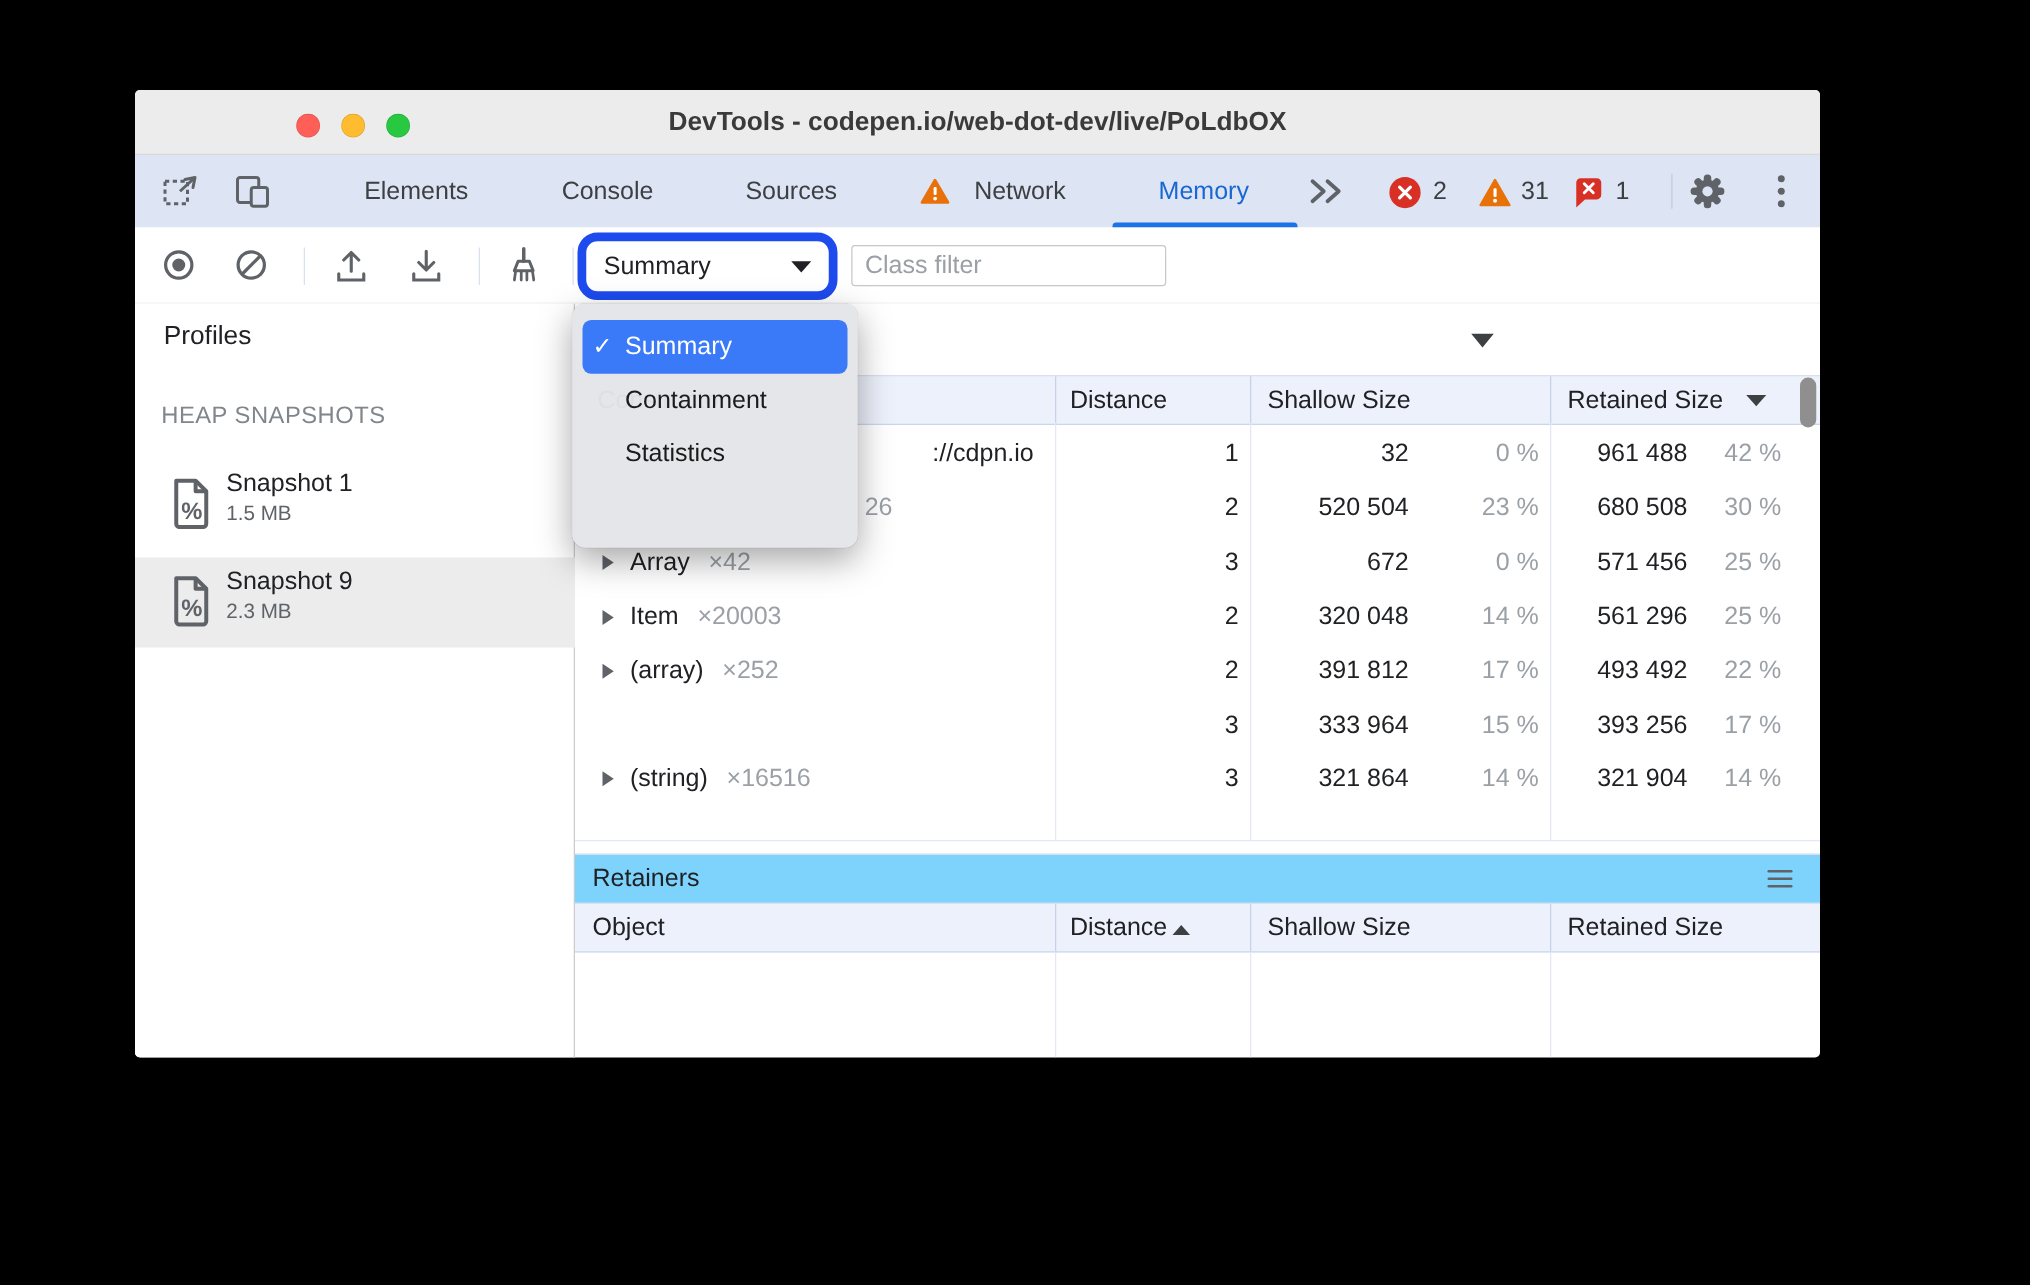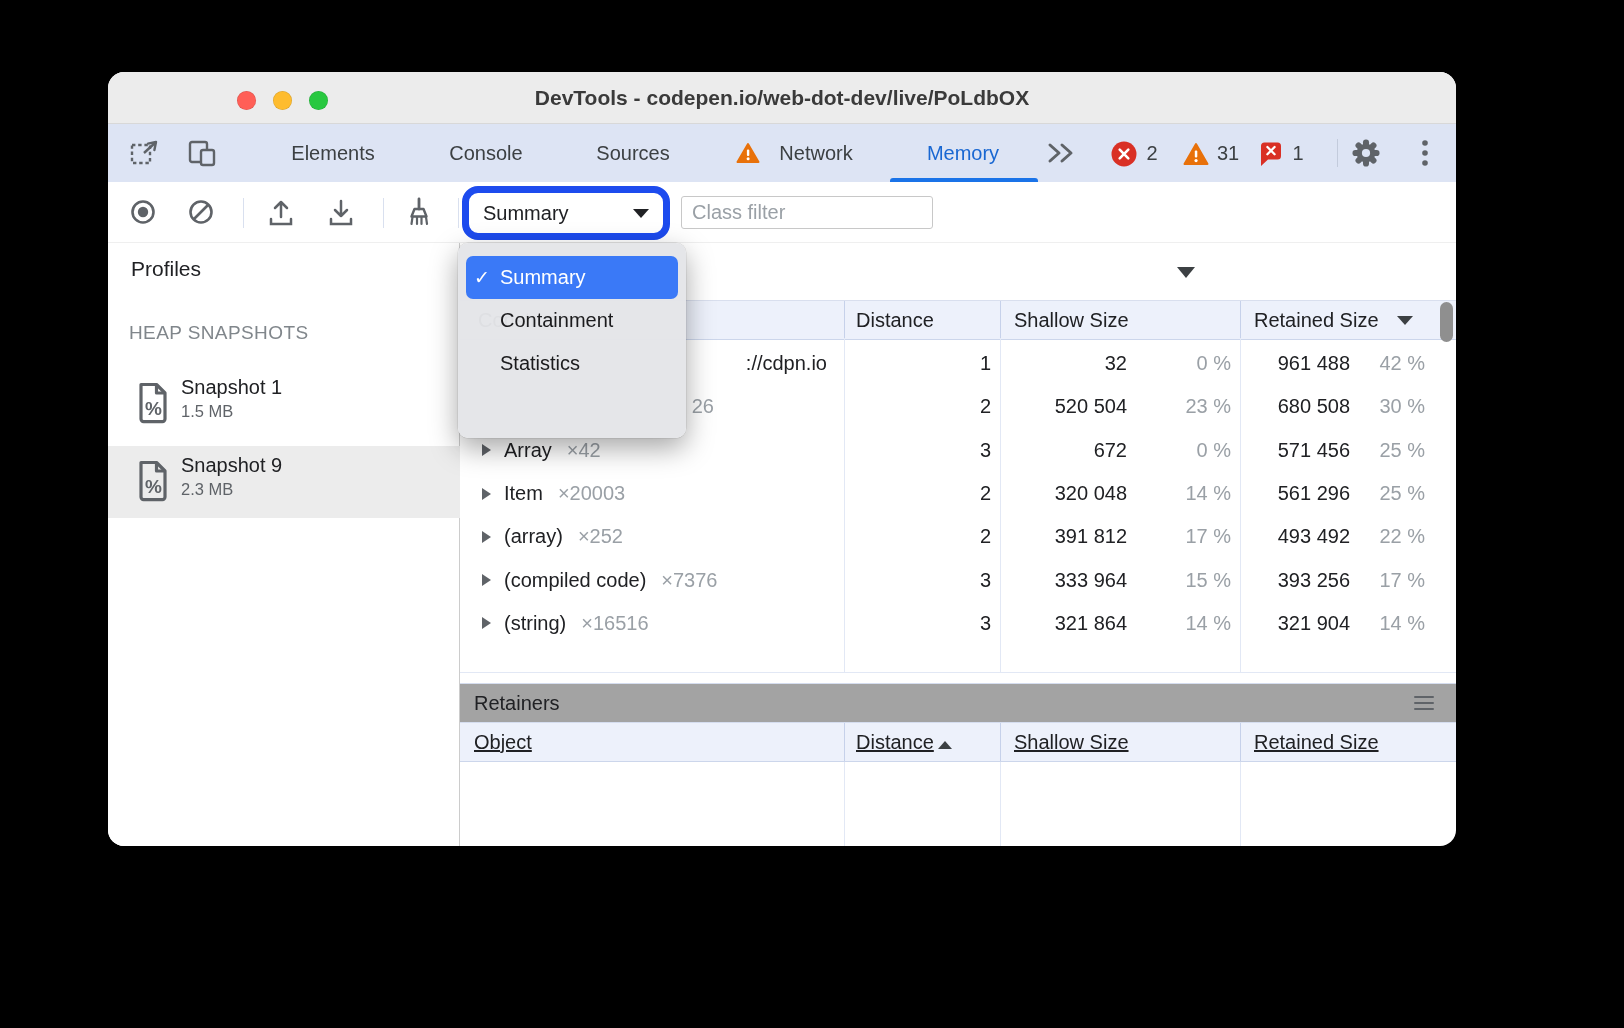--- a/index.html
+++ b/index.html
@@ -1,17 +1,17 @@
 <!DOCTYPE html>
 <html><head>
 <meta charset="utf-8">
 <style>
   html,body{margin:0;padding:0;}
   body{width:1624px;height:1028px;background:#000;font-family:"Liberation Sans","DejaVu Sans",sans-serif;-webkit-font-smoothing:antialiased;}
-  .window{position:absolute;left:108px;top:72px;width:1348px;height:774px;background:#fff;border-radius:16px;overflow:hidden;box-shadow:0 24px 70px rgba(0,0,0,.55);}
+  .window{position:absolute;left:108px;top:72px;width:1348px;height:774px;background:#fff;border-radius:4px;overflow:hidden;box-shadow:0 24px 70px rgba(0,0,0,.55);}
   
   .titlebar{position:absolute;left:0;top:0;width:100%;height:52px;background:#ececec;border-bottom:1px solid #d8d8d8;box-sizing:border-box;}
   .light{position:absolute;top:18.5px;width:19px;height:19px;border-radius:50%;box-shadow:inset 0 0 0 .5px rgba(0,0,0,.15);}
   .title-text{position:absolute;left:0;top:0;width:100%;height:52px;line-height:52px;text-align:center;font-size:21px;font-weight:600;color:#3a3a3a;}
   
   .tabbar{position:absolute;left:0;top:52px;width:100%;height:58px;background:#dde4f4;}
   .tab{position:absolute;top:0;height:58px;line-height:58px;transform:translateX(-50%);font-size:20px;color:#3c4043;white-space:nowrap;cursor:default;}
   .tab.active{color:#1967d2;}
   .tab-underline{position:absolute;left:782px;top:54px;width:148px;height:4px;background:#1a73e8;border-radius:3px 3px 0 0;}
   .icon-btn{position:absolute;transform:translate(-50%,-50%);display:flex;align-items:center;justify-content:center;}
@@ -51,24 +51,24 @@
   .disc{width:0;height:0;border-top:6.5px solid transparent;border-bottom:6.5px solid transparent;border-left:9px solid #5f6368;margin-right:13px;flex:none;}
   .ccount{color:#9aa0a6;margin-left:15px;}
   .dist{left:384px;width:156px;text-align:right;padding-right:9px;}
   .sizec{left:540px;width:240px;display:flex;justify-content:flex-end;align-items:flex-start;padding-right:9px;gap:29px;}
   .retc{left:780px;width:216px;display:flex;justify-content:flex-end;align-items:center;padding-right:31px;}
   .pct{width:75px;text-align:right;color:#9aa0a6;}
   .fragr{position:absolute;top:0;height:43.3px;line-height:43.3px;}
   .gray{color:#9aa0a6;margin-left:19px;}
   .scroll-thumb{position:absolute;left:1332px;top:230px;width:13px;height:40px;background:#8f8f8f;border-radius:7px;z-index:5;}
   
-  .ret-bar{position:absolute;left:352px;top:611px;width:996px;height:38px;background:#a3a3a3;border-top:1px solid #d5ddef;border-bottom:1px solid #d5ddef;box-sizing:content-box;font-size:20px;color:#202124;}
+  .ret-bar{position:absolute;left:352px;top:611px;width:996px;height:38px;background:#7dd3fc;border-top:1px solid #d5ddef;border-bottom:1px solid #d5ddef;box-sizing:content-box;font-size:20px;color:#202124;}
   .ret-bar .rlabel{position:absolute;left:14px;top:0;height:38px;line-height:38px;}
   .ret-head{position:absolute;left:352px;top:651px;width:996px;height:38px;background:#edf1fb;border-bottom:1px solid #ccd6eb;font-size:20px;color:#202124;}
-  .ret-head .hlabel{position:absolute;top:0;height:38px;line-height:38px;white-space:nowrap;text-decoration:underline;}
+  .ret-head .hlabel{position:absolute;top:0;height:38px;line-height:38px;white-space:nowrap;}
   .hamb{position:absolute;right:22px;top:12px;width:20px;height:15px;}
   .hamb div{height:2.4px;background:#5f6368;margin-bottom:3.6px;border-radius:1px;}
   
   .popup{position:absolute;left:350px;top:171px;width:228px;height:195px;background:rgba(228,229,232,.97);border-radius:10px;box-shadow:0 10px 28px rgba(0,0,0,.35),0 0 0 .5px rgba(0,0,0,.12);z-index:50;padding-top:13px;box-sizing:border-box;}
   .pitem{height:43px;margin:0 8px;border-radius:7px;display:flex;align-items:center;font-size:20px;color:#1b1b1d;}
   .pitem.selected{background:#3a79f7;color:#fff;}
   .pcheck{width:34px;padding-left:8px;font-size:19px;box-sizing:border-box;}
 </style>
 </head>
 <body>
@@ -312,25 +312,20 @@
     <div class="cell sizec">
         <span>391 812</span>
         <span class="pct">17 %</span>
       </div>
     <div class="cell retc">
         <span>493 492</span>
         <span class="pct">22 %</span>
       </div>
   </div>
   <div class="grow" style="top:486.5px">
-    <div class="cell ctor">
-        <span class="disc"></span>
-        <span>(compiled code)</span>
-        <span class="ccount">×7376</span>
-      </div>
     <div class="cell dist">3</div>
     <div class="cell sizec">
         <span>333 964</span>
         <span class="pct">15 %</span>
       </div>
     <div class="cell retc">
         <span>393 256</span>
         <span class="pct">17 %</span>
       </div>
   </div>

